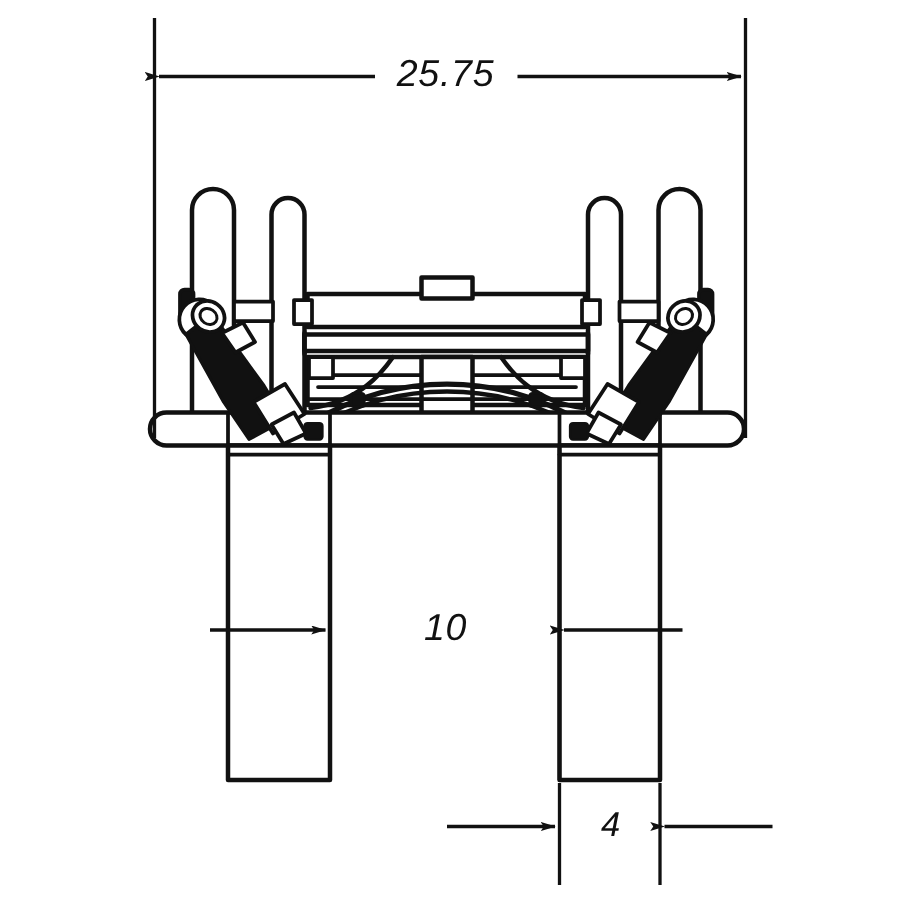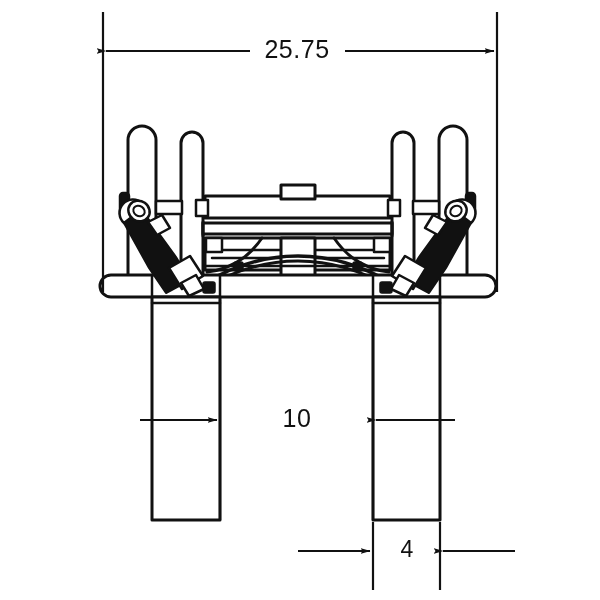--- a/index.html
+++ b/index.html
@@ -12,20 +12,21 @@
     width: 600px;
     height: 600px;
     overflow: hidden;
     font-family: "Liberation Sans", sans-serif;
   }
   #drawing-root {
     position: relative;
     width: 600px;
     height: 600px;
     background: #ffffff;
+    font-style: italic;
   }
   #cad-svg {
     display: block;
     width: 600px;
     height: 600px;
   }
   .dim-text {
     font-family: "Liberation Sans", sans-serif;
     font-size: 25px;
     fill: #111111;

